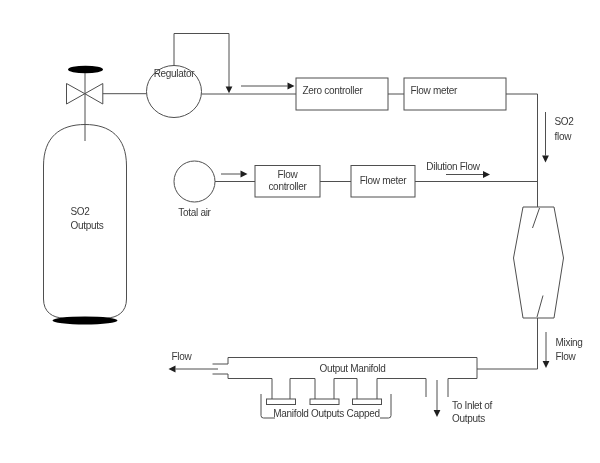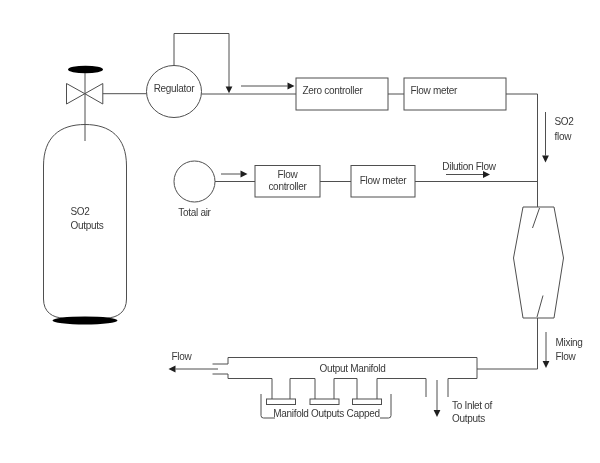--- a/index.html
+++ b/index.html
@@ -123,41 +123,41 @@
       <line class="s" x1="437" y1="380" x2="437" y2="410"></line>
       <polygon class="a" points="433.6,410 440.4,410 437,417"></polygon>
     </g>
   </svg>
 
   <div class="lbl lh145" style="left:70.5px;top:204.5px;">
     <div>SO2</div>
     <div>Outputs</div>
   </div>
 
-  <div class="lbl ctr" style="left:146px;top:83px;width:56px;">Regulator</div>
+  <div class="lbl ctr" style="left:146px;top:68px;width:56px;">Regulator</div>
 
   <div class="lbl" style="left:302.5px;top:84.5px;">Zero controller</div>
 
   <div class="lbl" style="left:410.5px;top:84.5px;">Flow meter</div>
 
   <div class="lbl lh145" style="left:554.5px;top:115px;">
     <div>SO2</div>
     <div>flow</div>
   </div>
 
   <div class="lbl ctr" style="left:169.5px;top:206.5px;width:50px;">Total air</div>
 
   <div class="lbl ctr lh12" style="left:255px;top:169px;width:65px;">
     <div>Flow</div>
     <div>controller</div>
   </div>
 
   <div class="lbl ctr" style="left:351px;top:174.5px;width:64px;">Flow meter</div>
 
-  <div class="lbl ctr" style="left:436px;top:160.5px;width:66px;">Dilution Flow</div>
+  <div class="lbl ctr" style="left:420px;top:160.5px;width:66px;">Dilution Flow</div>
 
 
   <div class="lbl lh14" style="left:555.5px;top:335.5px;">
     <div>Mixing</div>
     <div>Flow</div>
   </div>
 
   <div class="lbl" style="left:171.5px;top:350.5px;">Flow</div>
 
   <div class="lbl ctr" style="left:228px;top:362.5px;width:249px;">Output Manifold</div>

